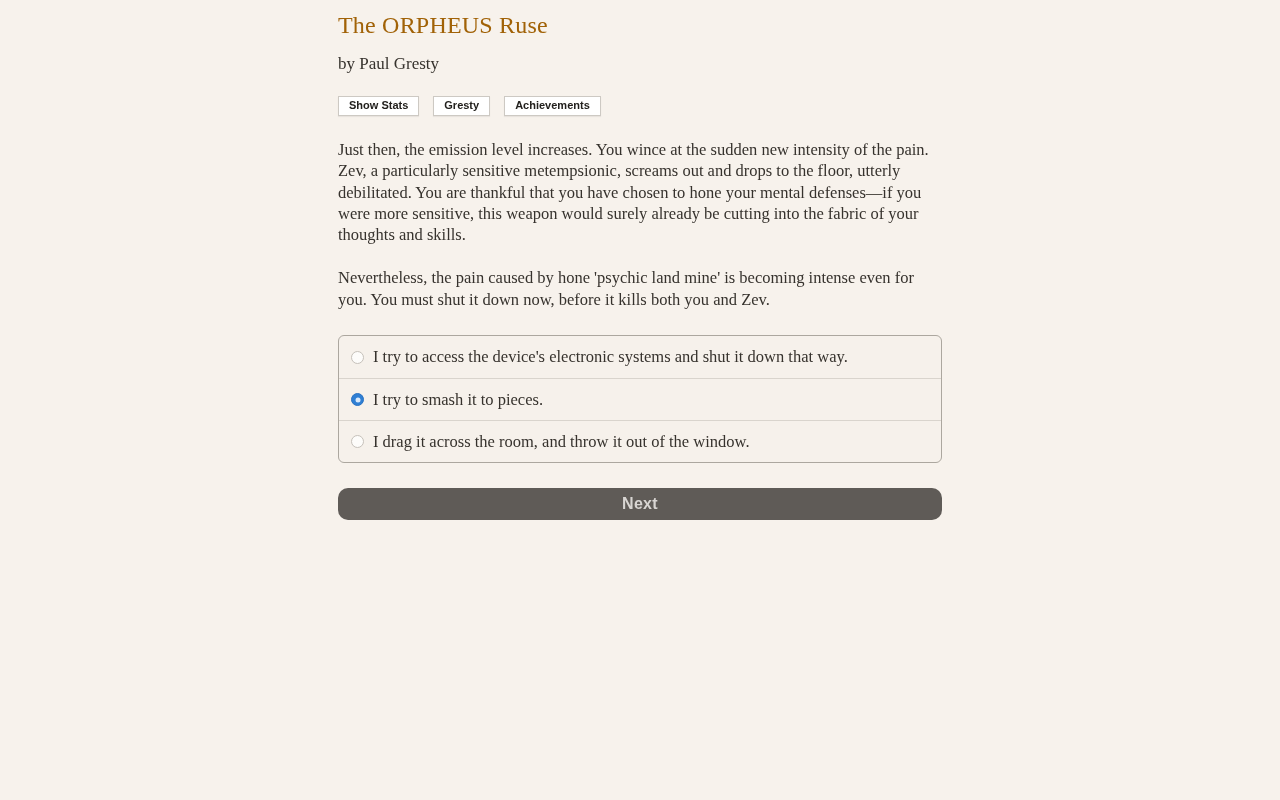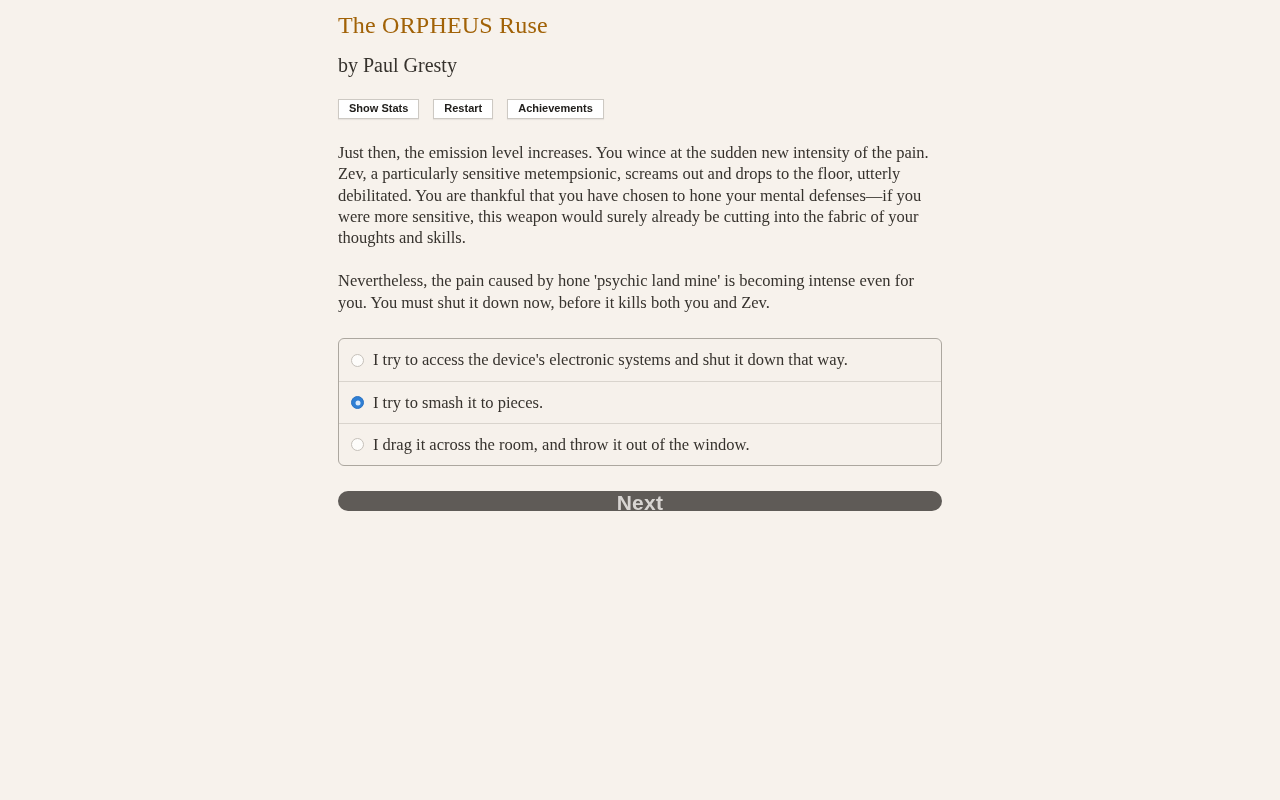--- a/index.html
+++ b/index.html
@@ -17,21 +17,21 @@
     padding-top: 12px;
   }
   .game-title {
     font-size: 24px;
     font-weight: 500;
     color: #a16207;
     letter-spacing: 0.2px;
     margin-bottom: 15px;
   }
   .game-author {
-    font-size: 20px;
+    font-size: 17px;
     color: #36322d;
     margin-bottom: 22px;
   }
   .toolbar {
     display: flex;
     gap: 14px;
     margin-bottom: 23px;
   }
   .toolbar button {
     font-family: "Liberation Sans", sans-serif;
@@ -97,44 +97,44 @@
   }
   .choice-label {
     font-size: 16.5px;
     color: #36322d;
     line-height: 20px;
   }
   .next-button {
     display: block;
     width: 100%;
     margin-top: 25px;
-    height: 20px;
+    height: 32px;
     background: #5f5b57;
     border: none;
     border-radius: 10px;
     font-family: "Liberation Sans", sans-serif;
-    font-size: 21px;
+    font-size: 16px;
     font-weight: bold;
     color: #d8d5d2;
     letter-spacing: 0.3px;
     cursor: pointer;
   }
 </style>
 </head>
 <body>
 
 <div class="content">
 
   <h1 class="game-title">The ORPHEUS Ruse</h1>
 
   <div class="game-author">by Paul Gresty</div>
 
   <div class="toolbar">
     <button>Show Stats</button>
-    <button>Restart</button>
+    <button>Gresty</button>
     <button>Achievements</button>
   </div>
 
   <div class="story">
     <p>Just then, the emission level increases. You wince at the sudden new intensity of the pain. Zev, a particularly sensitive metempsionic, screams out and drops to the floor, utterly debilitated. You are thankful that you have chosen to hone your mental defenses—if you were more sensitive, this weapon would surely already be cutting into the fabric of your thoughts and skills.</p>
     <p>Nevertheless, the pain caused by hone 'psychic land mine' is becoming intense even for you. You must shut it down now, before it kills both you and Zev.</p>
   </div>
 
   <div class="choice-group">
     <div class="choice-row">

